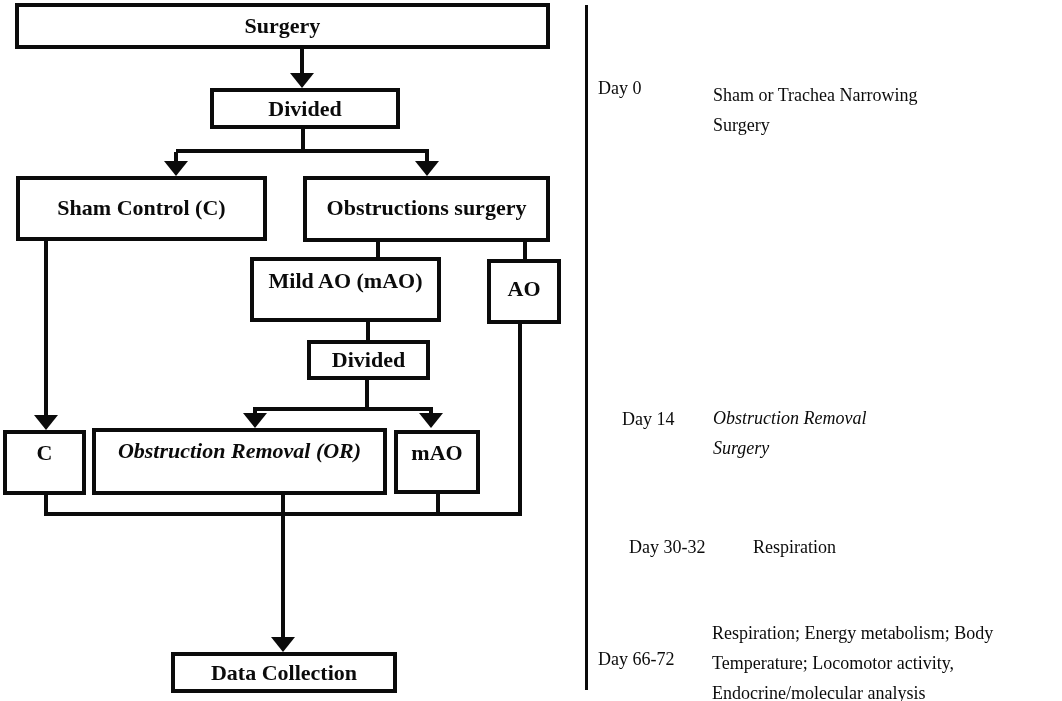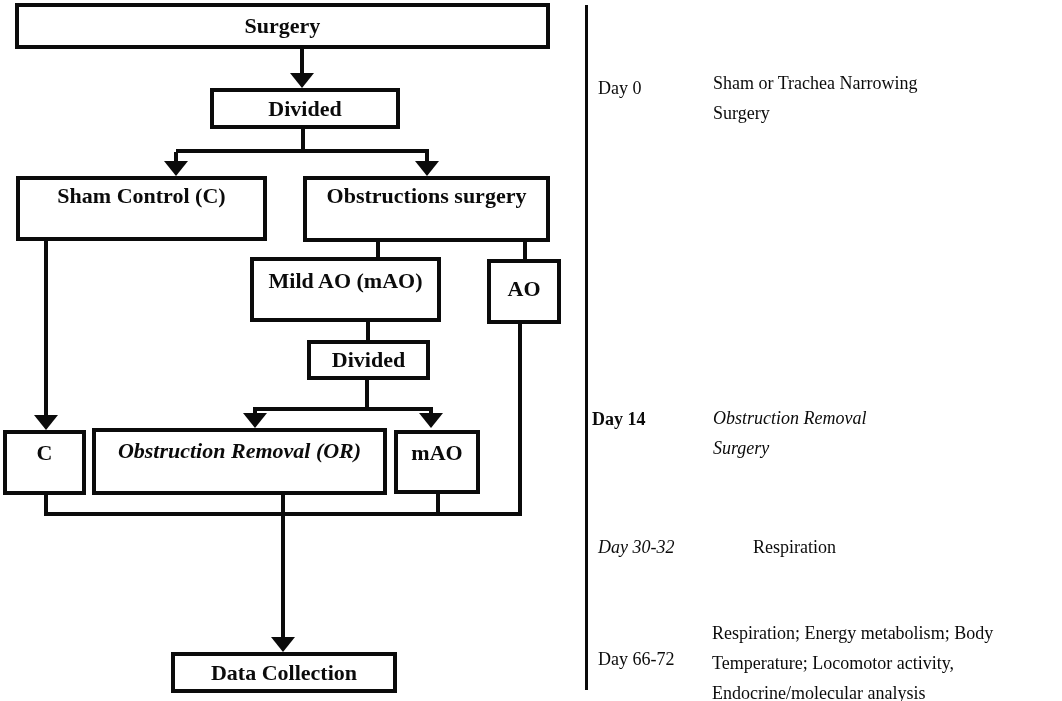--- a/index.html
+++ b/index.html
@@ -18,21 +18,21 @@
     background:#ffffff;
     display:flex;
     justify-content:center;
     align-items:center;
     font-weight:bold;
     font-size:22px;
     line-height:24px;
     text-align:center;
     white-space:nowrap;
   }
-  .box.topalign{align-items:flex-start;padding-top:4px;}
+  .box.topalign{align-items:flex-start;padding-top:16px;}
   .line{position:absolute;background:#0b0b0b;}
   .arrow-down{
     position:absolute;width:0;height:0;
     border-left:12px solid transparent;
     border-right:12px solid transparent;
     border-top:15px solid #0b0b0b;
   }
   .tl-label,.tl-line{
     position:absolute;
     font-size:18px;
@@ -120,32 +120,32 @@
   <div class="line" style="left:44px;top:512px;width:478px;height:4px;"></div>
 
   <div class="line" style="left:281px;top:495px;width:4px;height:143px;"></div>
   <div class="arrow-down" style="left:271px;top:637px;"></div>
 
   <div class="line" style="left:585px;top:5px;width:3px;height:685px;"></div>
 
   <div>
 
     <div class="tl-label" style="left:598px;top:73px;">Day 0</div>
-    <div style="position:absolute;left:713px;top:68px;">
+    <div style="position:absolute;left:713px;top:80px;">
       <div class="tl-line" style="position:static;">Sham or Trachea Narrowing</div>
       <div class="tl-line" style="position:static;">Surgery</div>
     </div>
 
-    <div class="tl-label" style="left:592px;top:404px;font-weight:bold;">Day 14</div>
+    <div class="tl-label" style="left:622px;top:404px;">Day 14</div>
     <div style="position:absolute;left:713px;top:403px;font-style:italic;">
       <div class="tl-line" style="position:static;">Obstruction Removal</div>
       <div class="tl-line" style="position:static;">Surgery</div>
     </div>
 
-    <div class="tl-label" style="left:598px;top:532px;font-style:italic;">Day 30-32</div>
+    <div class="tl-label" style="left:629px;top:532px;">Day 30-32</div>
     <div style="position:absolute;left:753px;top:532px;">
       <div class="tl-line" style="position:static;">Respiration</div>
     </div>
 
     <div class="tl-label" style="left:598px;top:644px;">Day 66-72</div>
     <div style="position:absolute;left:712px;top:618px;">
       <div class="tl-line" style="position:static;font-family:Liberation Serif, serif;">Respiration; Energy metabolism; Body</div>
       <div class="tl-line" style="position:static;">Temperature; Locomotor activity,</div>
       <div class="tl-line" style="position:static;">Endocrine/molecular analysis</div>
     </div>

